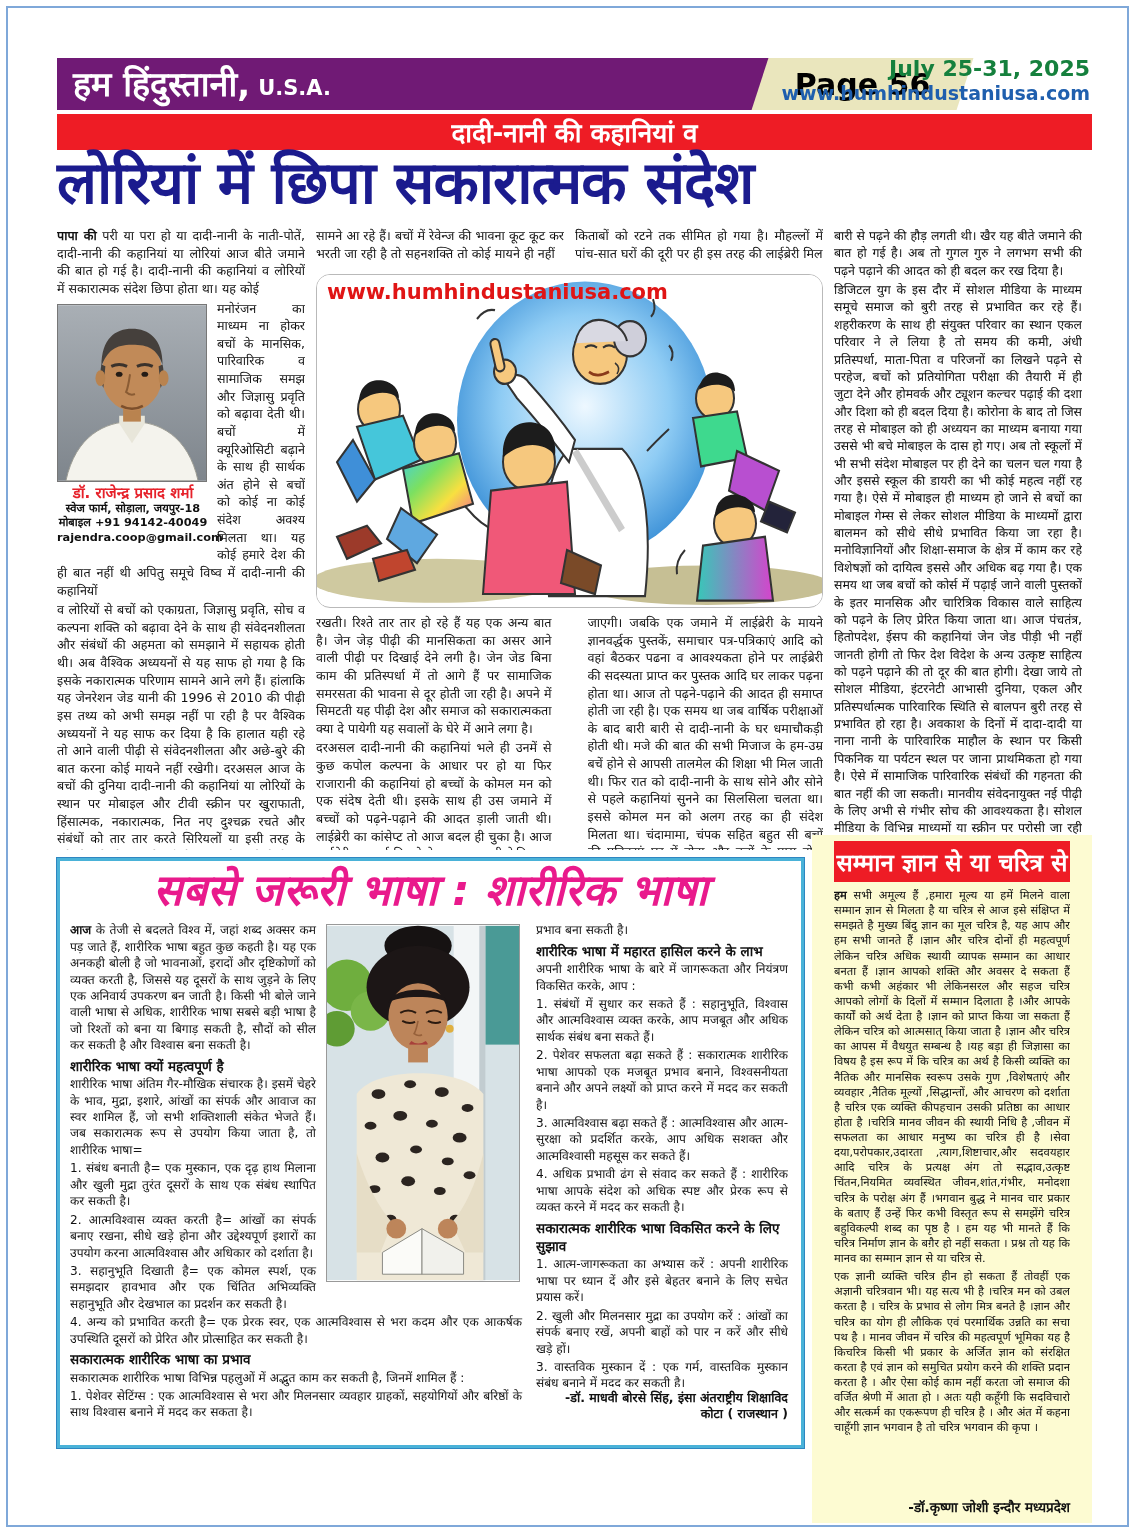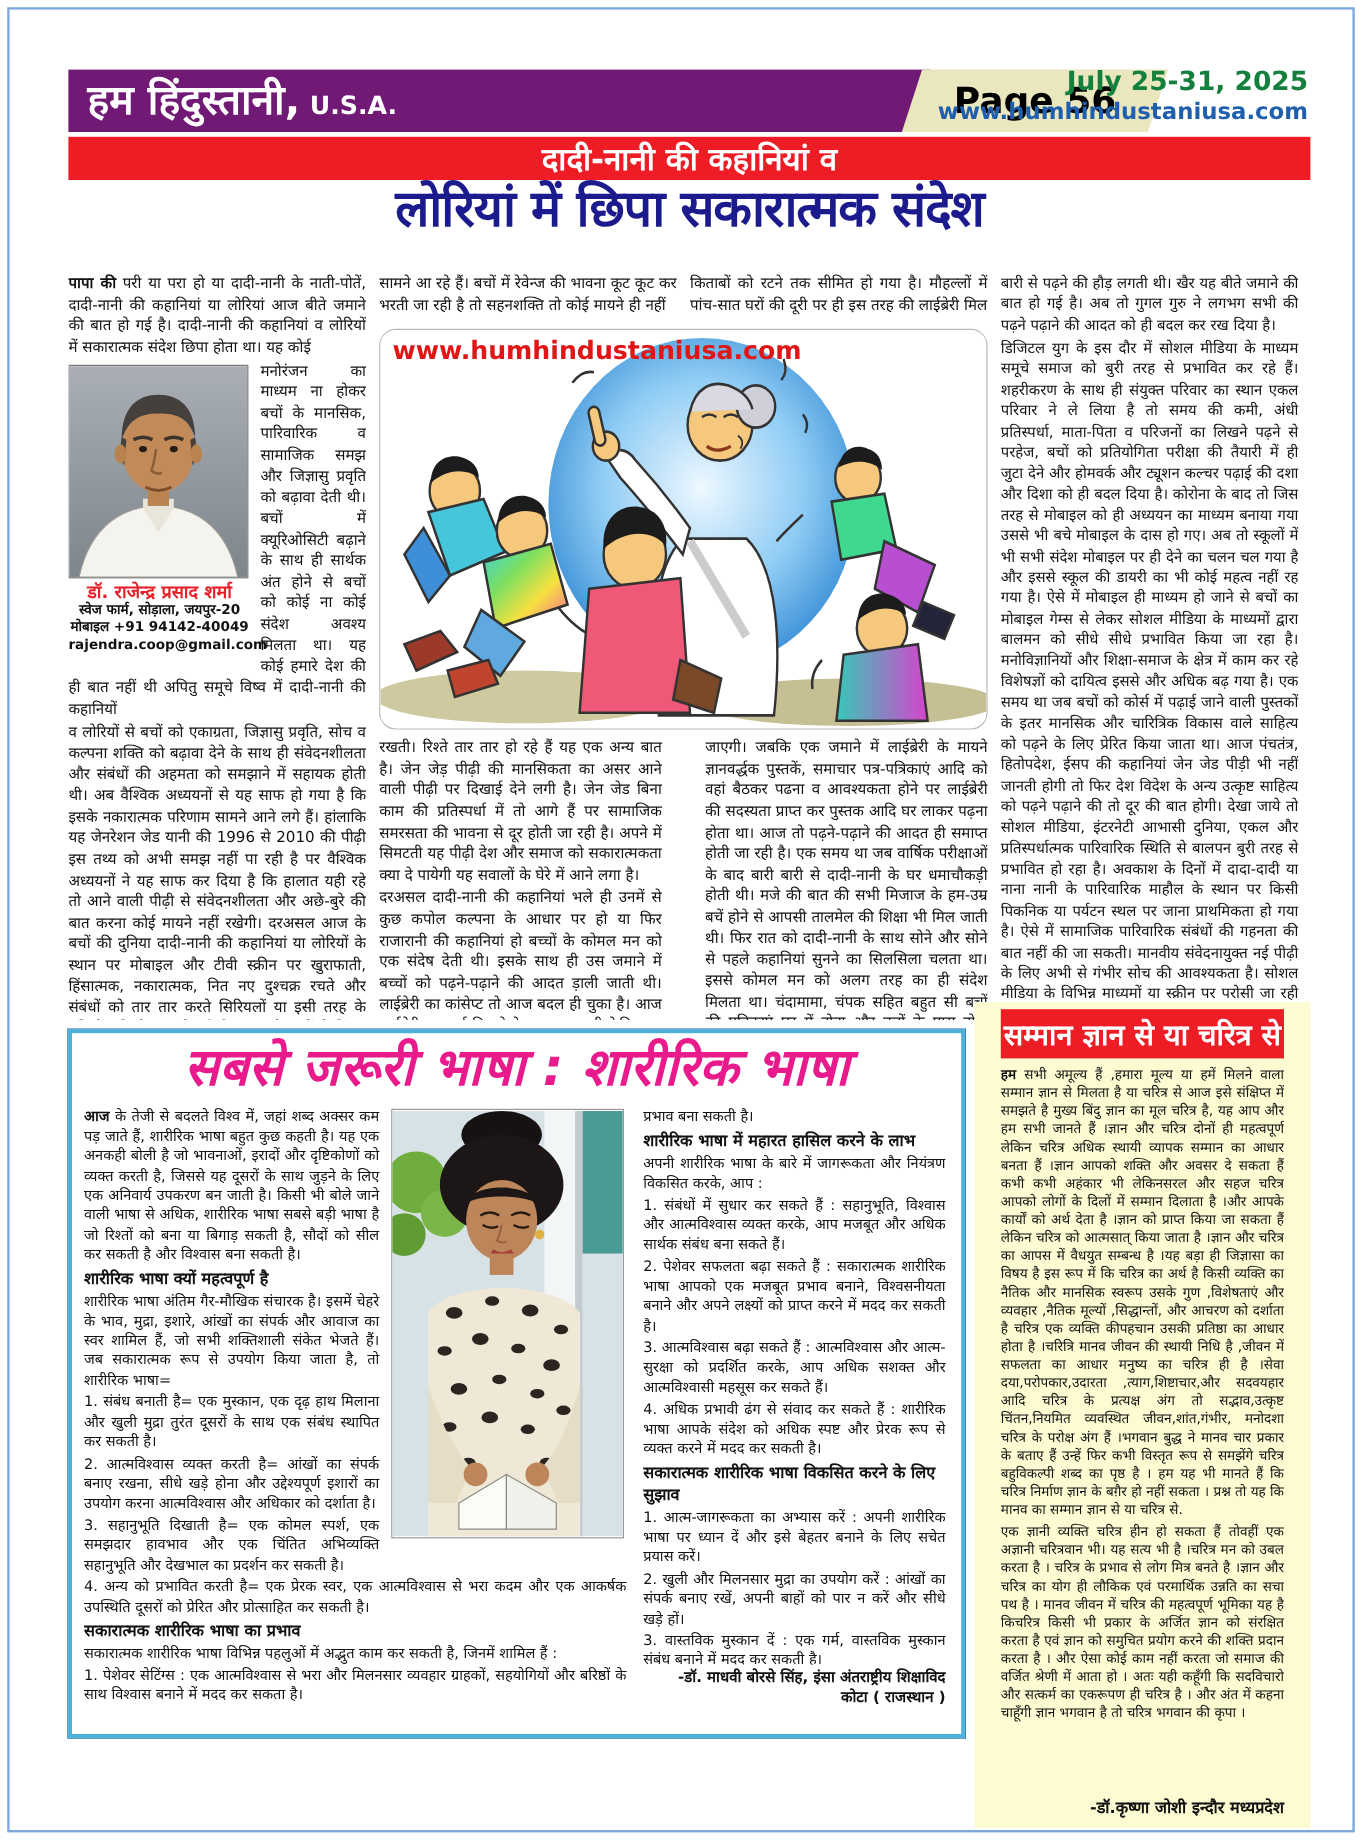--- a/index.html
+++ b/index.html
@@ -12,21 +12,21 @@
   .masthead-bar{position:absolute;left:57px;top:58px;width:718px;height:52px;background:#701a75;display:flex;align-items:center;padding-left:16px;box-sizing:border-box;}
   .masthead-hindi{color:#fff;font-weight:bold;font-size:34px;line-height:1;}
   .masthead-usa{color:#fff;font-weight:bold;font-size:21px;margin-left:8px;margin-top:8px;}
   .page-box{position:absolute;left:760px;top:58px;width:205px;height:52px;background:#eae6bd;transform:skewX(-18deg);display:flex;align-items:center;justify-content:center;}
   .page-box span{transform:skewX(18deg);font-weight:bold;font-size:30px;color:#000;}
   .date-block{position:absolute;right:45px;top:56px;text-align:right;line-height:1.2;}
   .date-red{color:#15803d;font-weight:bold;font-size:22px;}
   .url-blue{color:#1f5fae;font-weight:bold;font-size:19px;}
   
   .kicker{position:absolute;left:57px;top:114px;width:1035px;height:36px;background:#ee1c25;color:#fff;font-weight:bold;font-size:26px;display:flex;align-items:center;justify-content:center;}
-  .headline{position:absolute;left:57px;top:152px;width:1035px;text-align:center;color:#1b1b8e;font-weight:bold;font-size:42px;line-height:1.05;letter-spacing:-1px;}
+  .headline{position:absolute;left:57px;top:152px;width:1035px;color:#1b1b8e;font-weight:bold;font-size:59px;line-height:1.05;letter-spacing:-1px;}
   
   .article1{position:absolute;left:57px;top:227px;width:1035px;height:623px;display:flex;gap:11px;font-size:12.6px;line-height:1.4;text-align:justify;}
   .article1 p{margin:0 0 2px 0;}
   .a1col{width:248px;overflow:hidden;}
   .a1mid{width:507px;display:flex;flex-direction:column;}
   .midrow{display:flex;gap:11px;}
   .midcell{width:248px;overflow:hidden;}
   .midtop .midcell{height:44px;}
   .midbottom{flex:1;overflow:hidden;gap:36px;}
   .illus{height:332px;margin:3px 0 6px;position:relative;border:1px solid #b9b9b9;border-radius:14px;overflow:hidden;background:#fff;}
@@ -101,21 +101,21 @@
         <ellipse cx="43" cy="74" rx="5" ry="8" fill="#b9834f"></ellipse>
         <ellipse cx="107" cy="74" rx="5" ry="8" fill="#b9834f"></ellipse>
         <path d="M54,62 Q62,58 70,62" stroke="#3a322c" stroke-width="3" fill="none"></path>
         <path d="M80,62 Q88,58 96,62" stroke="#3a322c" stroke-width="3" fill="none"></path>
         <ellipse cx="62" cy="70" rx="3.4" ry="2.6" fill="#241c16"></ellipse>
         <ellipse cx="88" cy="70" rx="3.4" ry="2.6" fill="#241c16"></ellipse>
         <path d="M73,70 Q71,84 69,88 Q73,92 78,90" stroke="#8a5c34" stroke-width="2" fill="none"></path>
         <path d="M64,102 Q75,108 86,102" stroke="#7c4f2c" stroke-width="2.5" fill="none"></path>
       </svg>
       <div class="author-name">डॉ. राजेन्द्र प्रसाद शर्मा</div>
-      <div class="author-line">स्वेज फार्म, सोड़ाला, जयपुर-20</div>
+      <div class="author-line">स्वेज फार्म, सोड़ाला, जयपुर-18</div>
       <div class="author-line">मोबाइल +91 94142-40049</div>
       <div class="author-line">rajendra.coop@gmail.com</div>
     </div>
     <p>मनोरंजन का माध्यम ना होकर बचों के मानसिक, पारिवारिक व सामाजिक समझ और जिज्ञासु प्रवृति को बढ़ावा देती थी। बचों में क्यूरिओसिटी बढ़ाने के साथ ही सार्थक अंत होने से बचों को कोई ना कोई संदेश अवश्य मिलता था। यह कोई हमारे देश की ही बात नहीं थी अपितु समूचे विष्व में दादी-नानी की कहानियों</p>
     <p>व लोरियों से बचों को एकाग्रता, जिज्ञासु प्रवृति, सोच व कल्पना शक्ति को बढ़ावा देने के साथ ही संवेदनशीलता और संबंधों की अहमता को समझाने में सहायक होती थी। अब वैश्विक अध्ययनों से यह साफ हो गया है कि इसके नकारात्मक परिणाम सामने आने लगे हैं। हांलाकि यह जेनरेशन जेड यानी की 1996 से 2010 की पीढ़ी इस तथ्य को अभी समझ नहीं पा रही है पर वैश्विक अध्ययनों ने यह साफ कर दिया है कि हालात यही रहे तो आने वाली पीढ़ी से संवेदनशीलता और अछे-बुरे की बात करना कोई मायने नहीं रखेगी। दरअसल आज के बचों की दुनिया दादी-नानी की कहानियां या लोरियों के स्थान पर मोबाइल और टीवी स्क्रीन पर खुराफाती, हिंसात्मक, नकारात्मक, नित नए दुश्चक्र रचते और संबंधों को तार तार करते सिरियलों या इसी तरह के एपिसोड़ से दो चार हो रही है। आज के बचों में हिंसा, बदले की भावना, ईर्च्छा, मिल बांटने के स्थान पर एकलखोरी और ना जाने कितनी ही नकारात्मकता मोबाइल और टीवी स्क्रीन पर चलने वाले सिरियलों, एपिसोड़ों और प्रसारित होने वाले गेम्स के माध्यम से परोसी जा रही है। इसके परिणाम भी</p>
   </div>
 
   <div class="a1mid">
     <div class="midrow midtop">
       <div class="midcell">सामने आ रहे हैं। बचों में रेवेन्ज की भावना कूट कूट कर भरती जा रही है तो सहनशक्ति तो कोई मायने ही नहीं</div>

